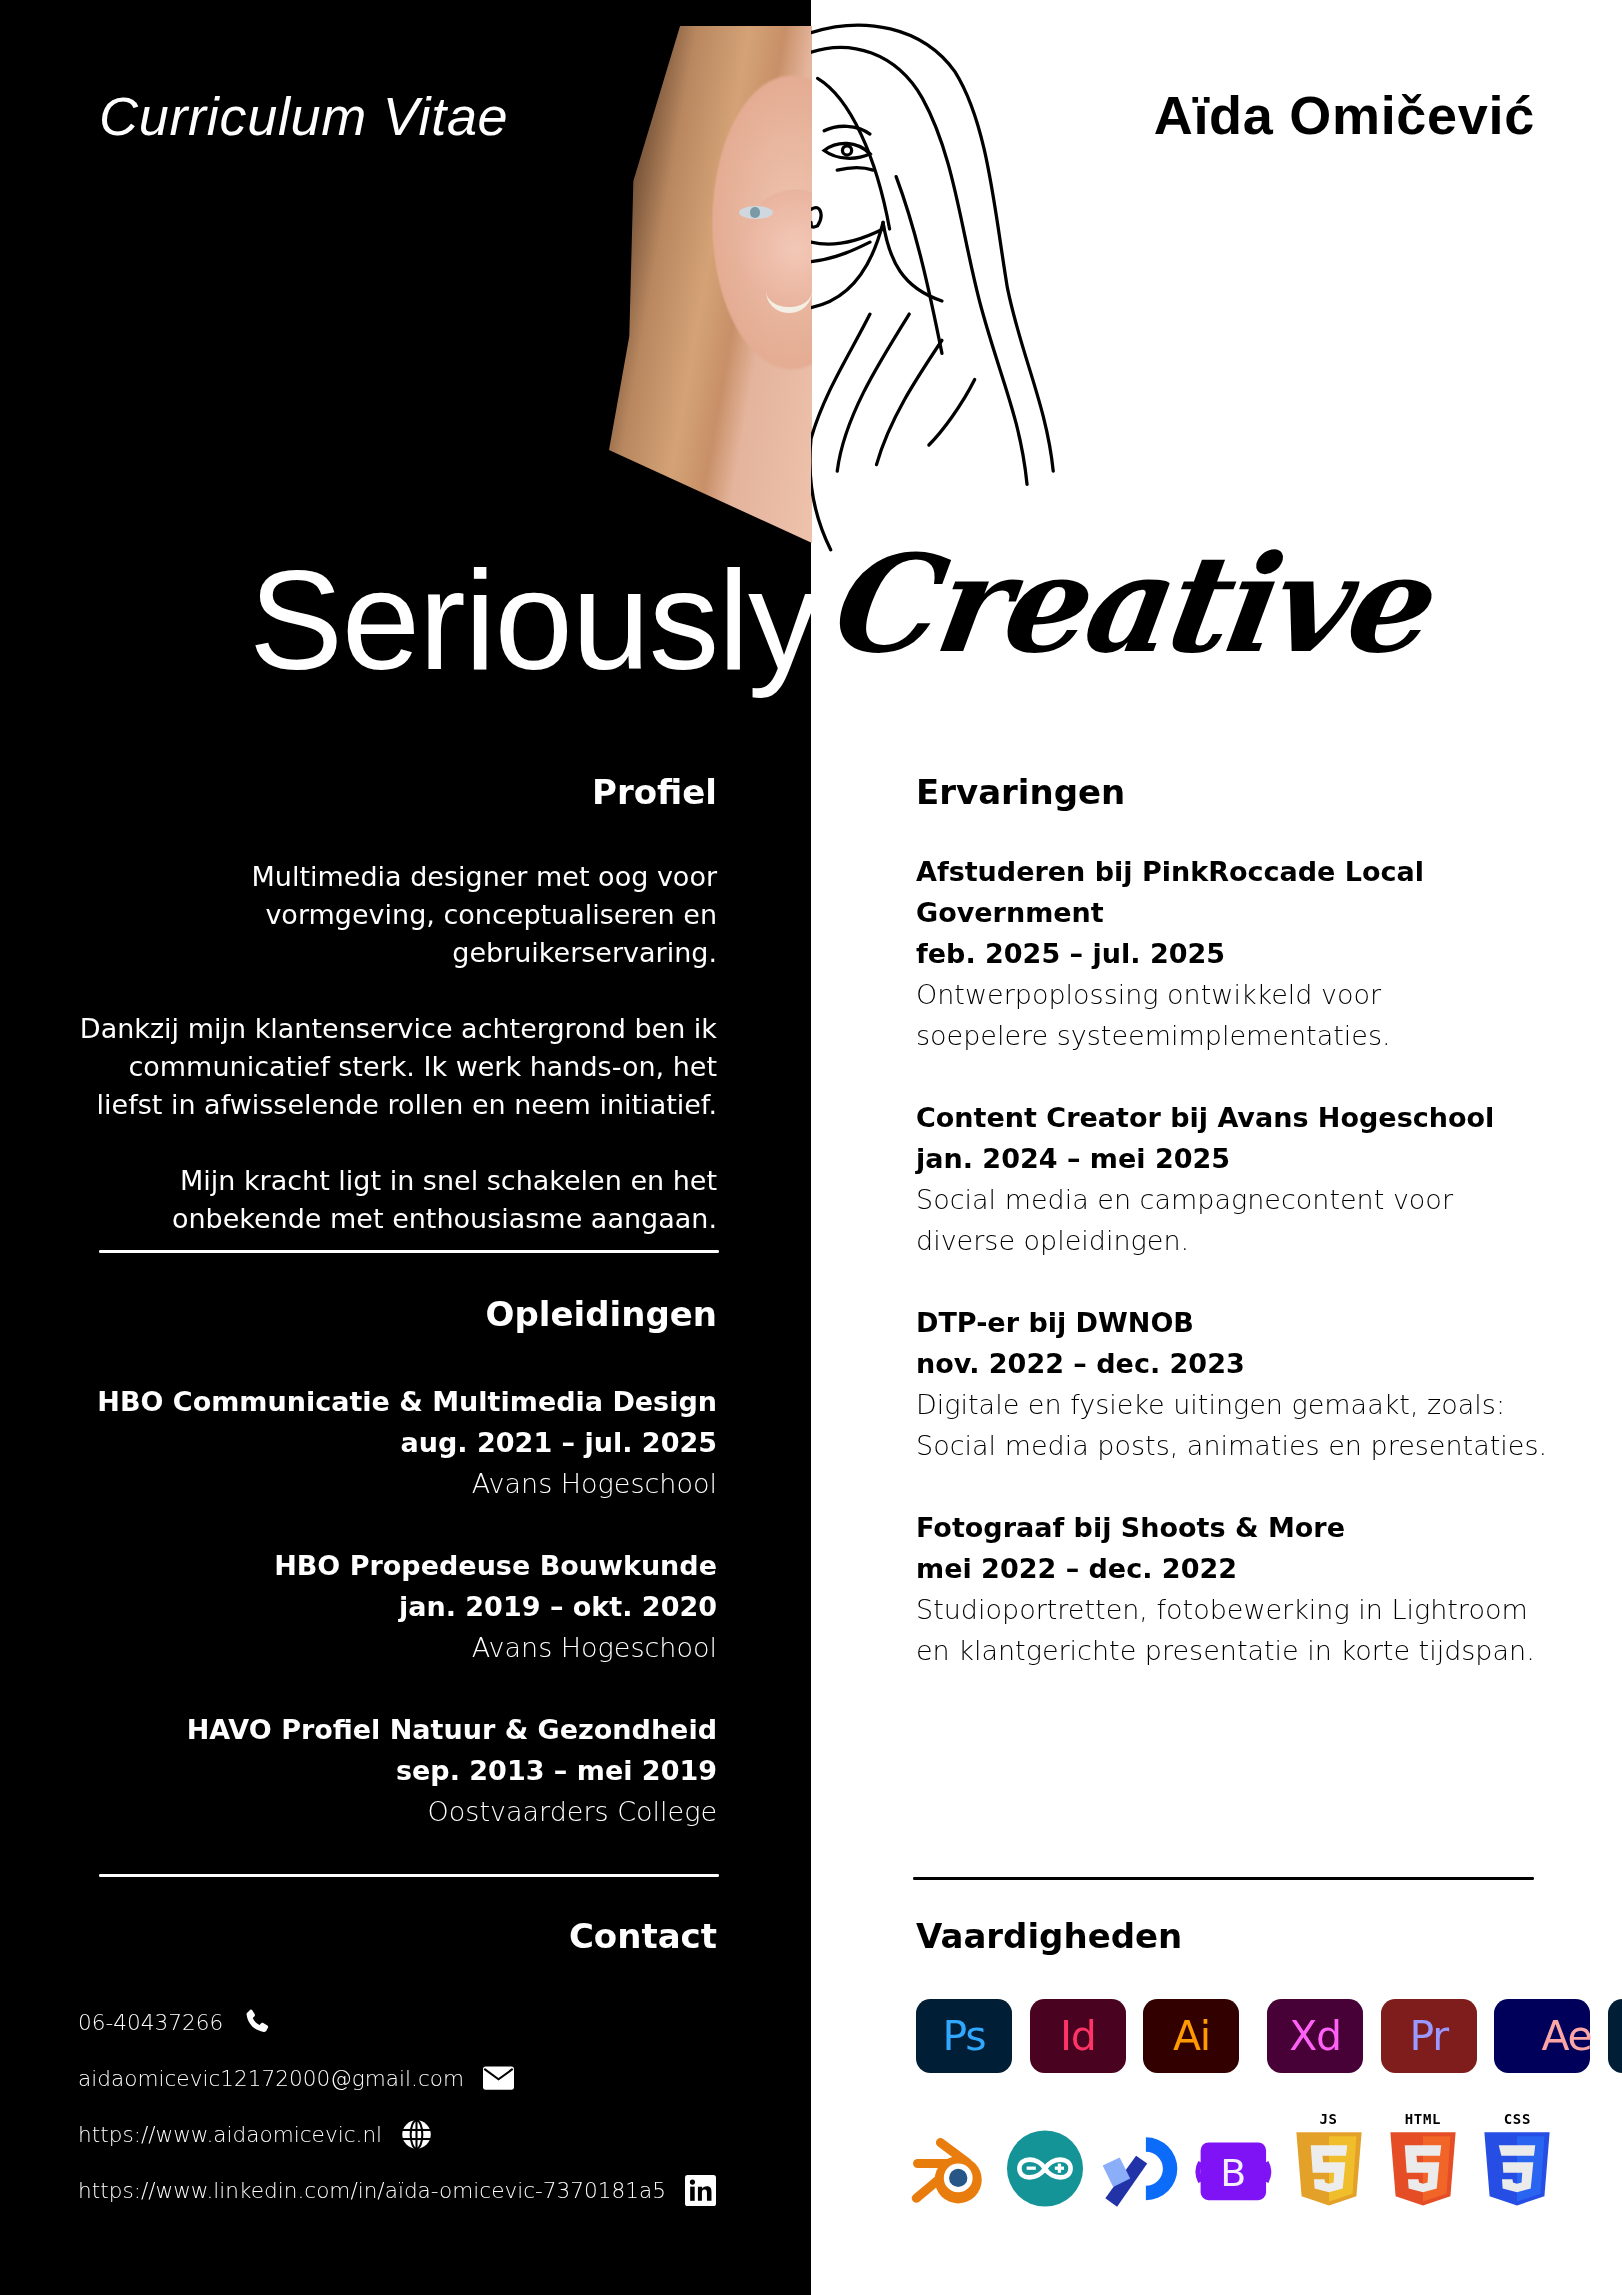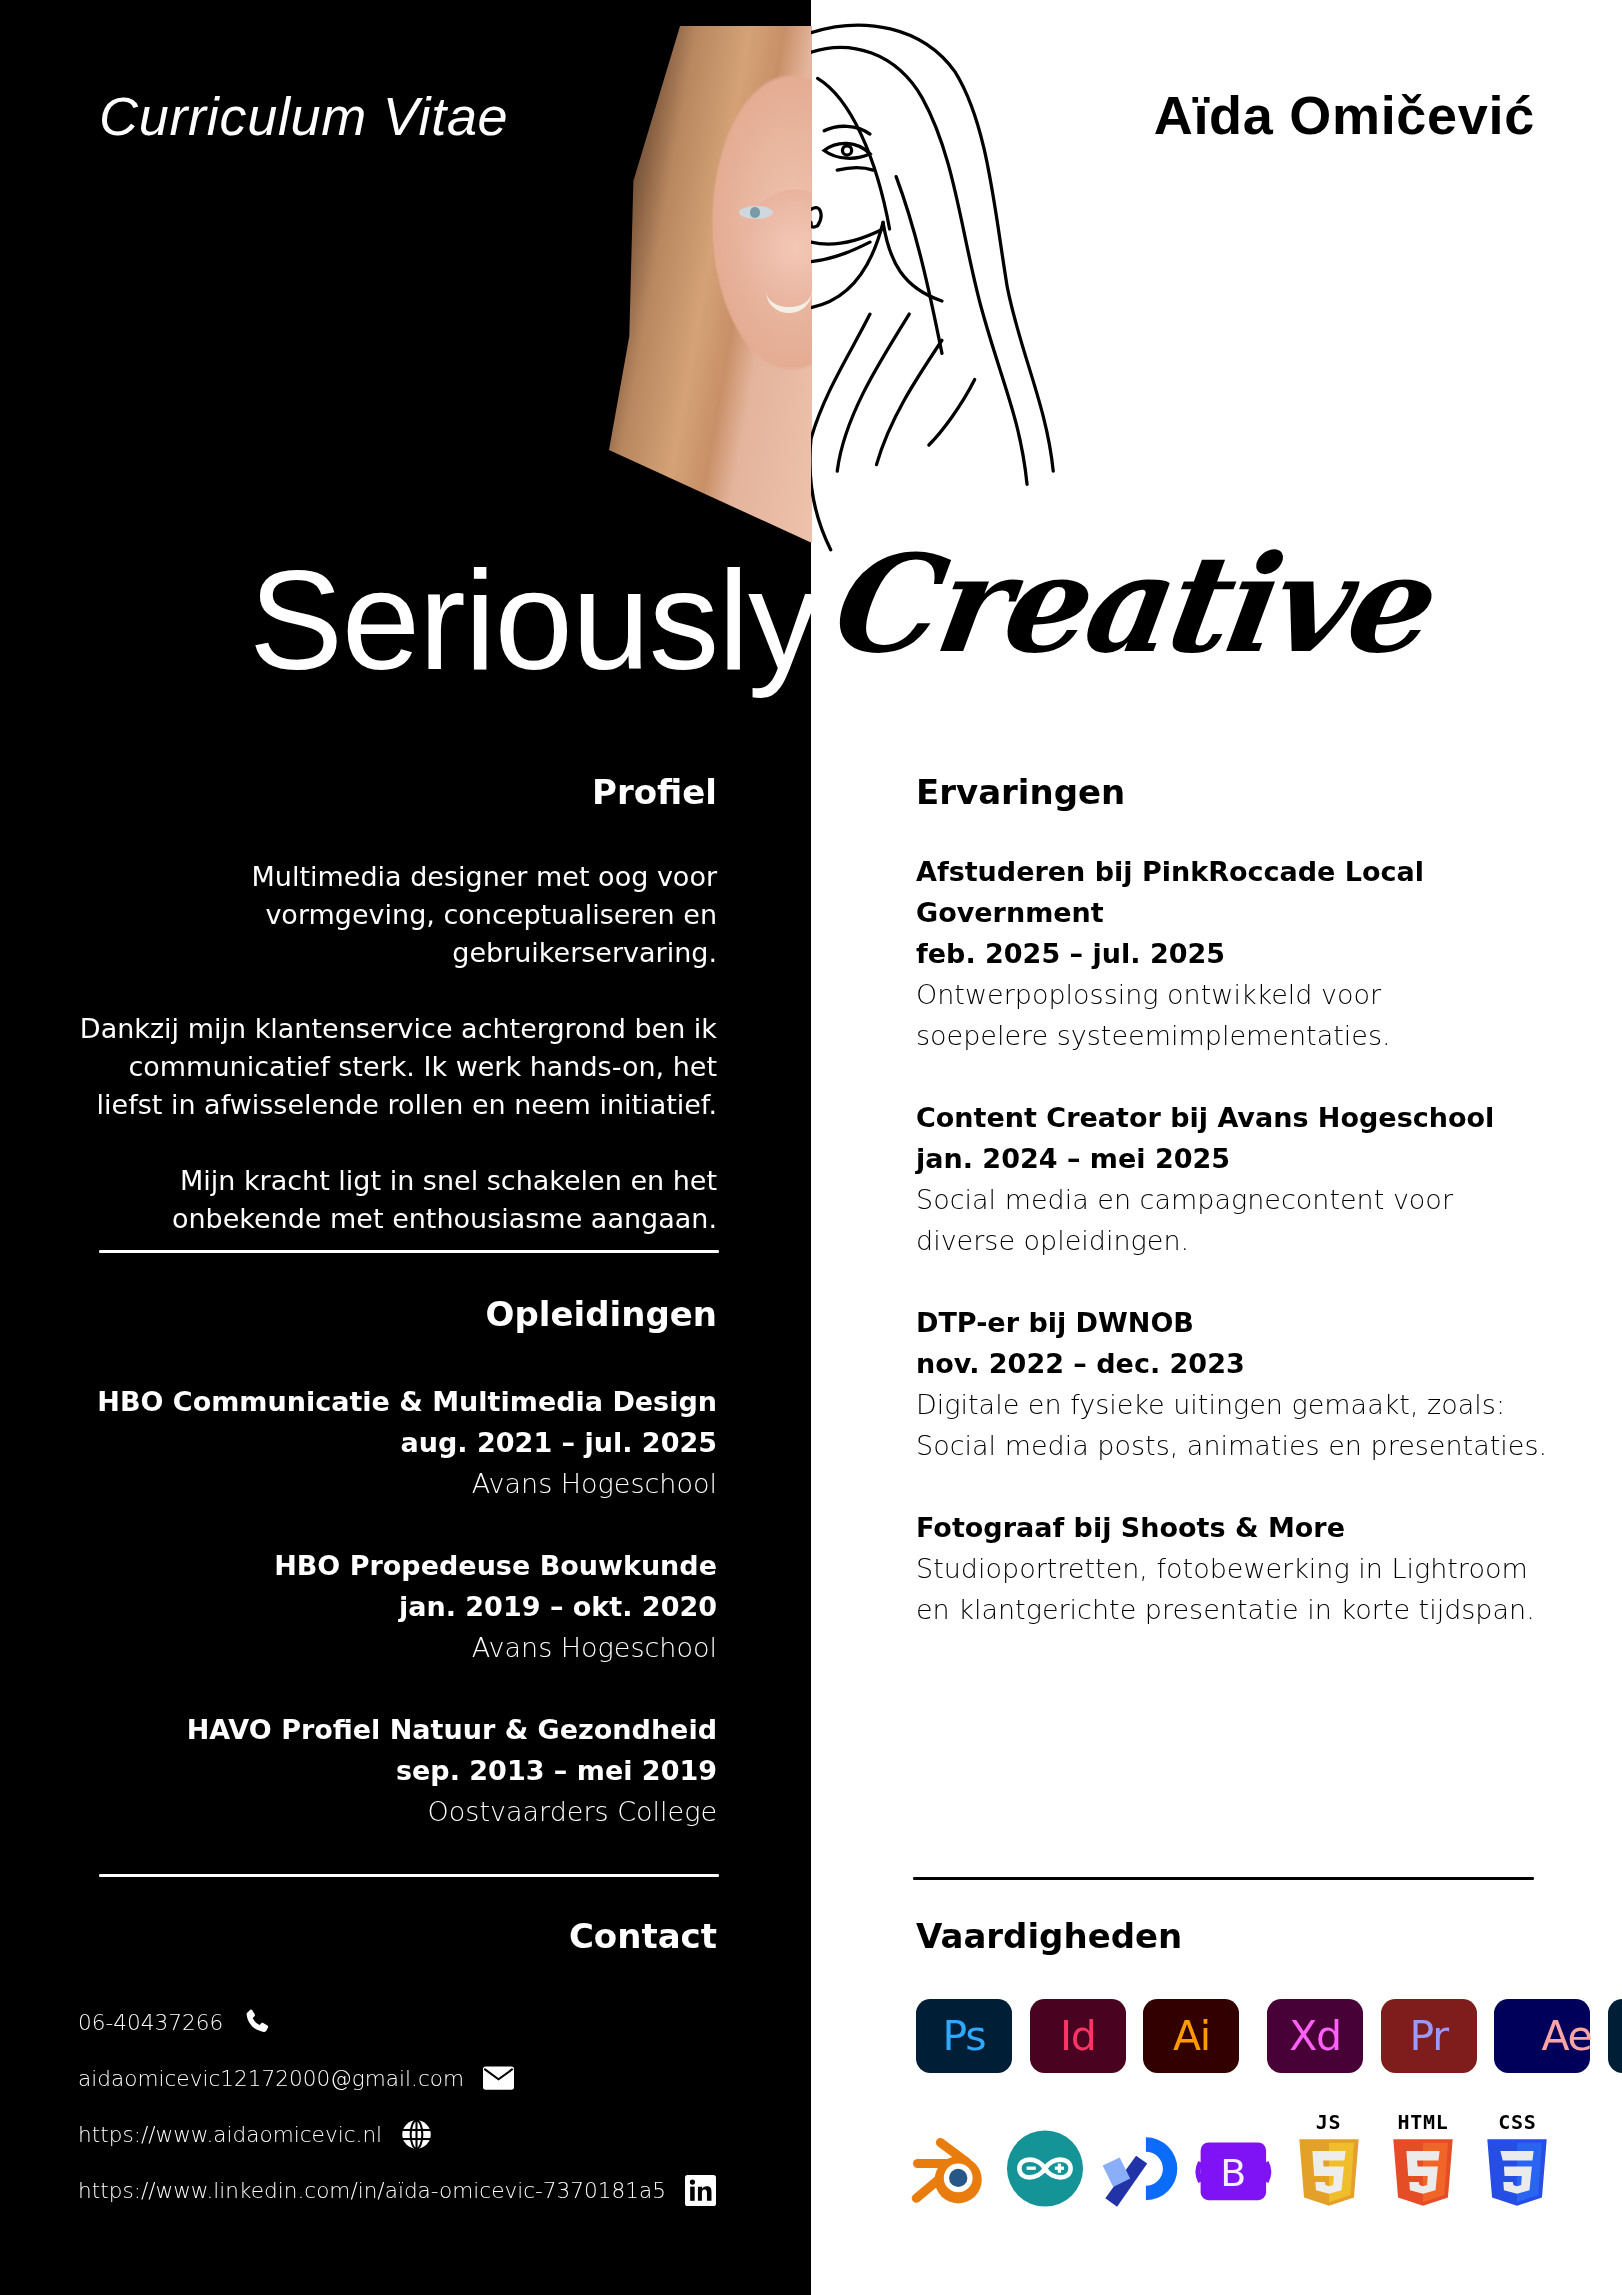--- a/index.html
+++ b/index.html
@@ -76,21 +76,21 @@
   .contact-row .ico { width: 34px; height: 34px; margin-left: 17px; display: inline-flex; align-items: center; justify-content: center; }
 
   .adobe-row { left: 916px; top: 1999px; display: flex; gap: 17.7px; }
   .adobe-icon {
     width: 96px; height: 74px; border-radius: 14.4px; display: flex; align-items: center; justify-content: center;
     font-family: "DejaVu Sans", sans-serif; font-weight: 400; font-size: 41px; letter-spacing: -1.3px;
   }
 
   .tech-row { left: 911px; top: 2110px; display: flex; gap: 14.4px; align-items: flex-end; }
   .tech-icon { width: 80px; height: 98px; position: relative; display: flex; flex-direction: column; align-items: center; justify-content: flex-end; }
-  .tech-label { font-family: "DejaVu Sans Mono", monospace; font-weight: 700; font-size: 20px; color: #000; margin-bottom: 3.9px; letter-spacing: 0.7px; }
+  .tech-label { font-family: "DejaVu Sans Mono", monospace; font-weight: 700; font-size: 14px; color: #000; margin-bottom: 3.9px; letter-spacing: 0.7px; }
 </style>
 </head>
 <body>
 
 <div class="left-panel"></div>
 <div class="right-panel"></div>
 
 <div class="abs cv-title">Curriculum Vitae</div>
 <div class="abs name-title">Aïda Omičević</div>
 
@@ -212,20 +212,21 @@
     <div class="light">diverse opleidingen.</div>
   </div>
   <div class="exp-item">
     <div class="bold">DTP-er bij DWNOB</div>
     <div class="bold">nov. 2022 – dec. 2023</div>
     <div class="light">Digitale en fysieke uitingen gemaakt, zoals:</div>
     <div class="light">Social media posts, animaties en presentaties.</div>
   </div>
   <div class="exp-item">
     <div class="bold">Fotograaf bij Shoots &amp; More</div>
+    <div class="bold">mei 2022 – dec. 2022</div>
     <div class="light">Studioportretten, fotobewerking in Lightroom</div>
     <div class="light">en klantgerichte presentatie in korte tijdspan.</div>
   </div>
 </div>
 
 <div class="abs divider divider-right" style="top:1877px;"></div>
 
 <div class="abs section-heading right-heading" style="top:1916px;">Vaardigheden</div>
 
 <div class="abs adobe-row">

